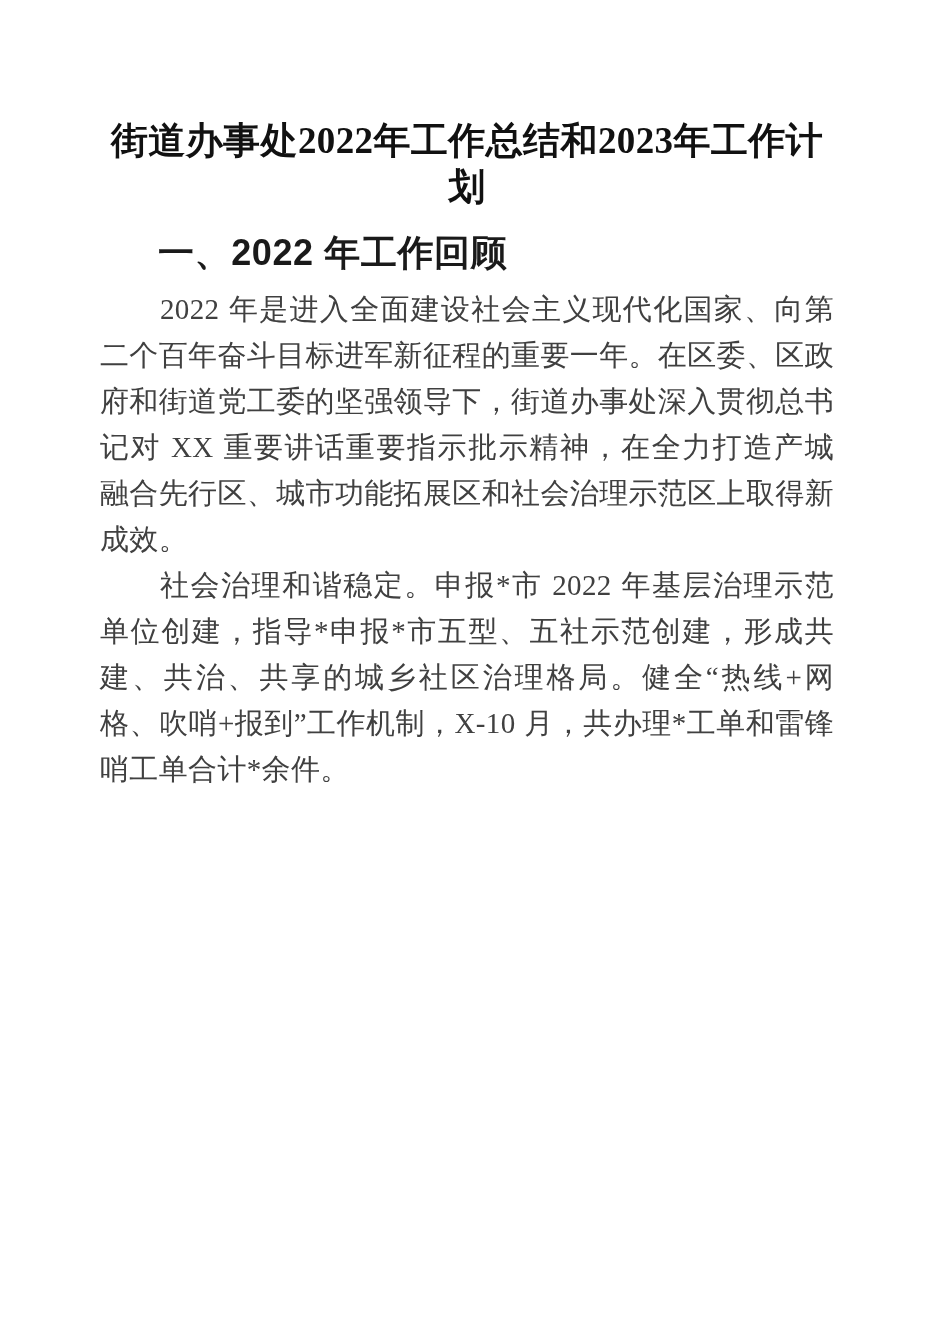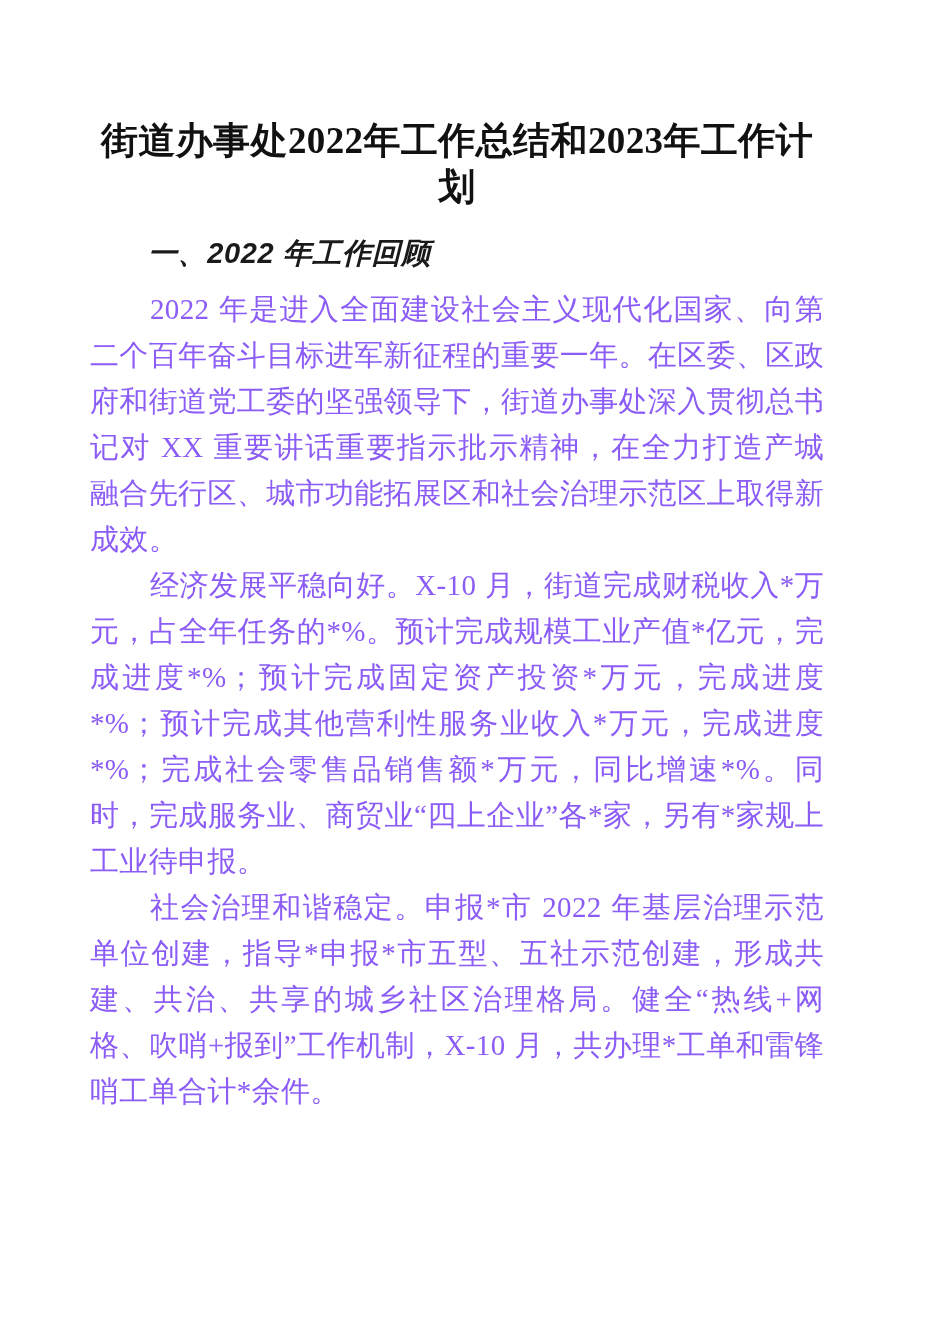--- a/index.html
+++ b/index.html
@@ -13,20 +13,21 @@
     color: #000000;
   }
 
   .page {
     position: relative;
     width: 878px;
     height: 1344px;
     background: #ffffff;
     overflow: hidden;
     box-sizing: border-box;
+    margin-left: 10px;
   }
 
   .content {
     position: absolute;
     left: 90px;
     top: 0;
     width: 734px;
   }
 
   
@@ -43,57 +44,55 @@
     word-break: break-all;
   }
 
   
   .section-heading {
     margin: 0;
     padding-top: 20px;
     padding-left: 58px;
     font-family: "Liberation Sans", "DejaVu Sans", sans-serif;
     font-weight: bold;
-    font-size: 29px;
+    font-size: 36px;
     line-height: 46px;
     letter-spacing: 0.6px;
     color: #1a1a1a;
-    font-style: italic;
   }
 
   
   .body-block {
     padding-top: 10px;
   }
 
   p.para {
     margin: 0;
     font-family: "Liberation Serif", "DejaVu Serif", serif;
     font-size: 29px;
     line-height: 46px;
     text-align: justify;
     text-align-last: left;
     text-justify: inter-ideograph;
     text-indent: 60px;
     letter-spacing: 0.35px;
-    color: #8b5cf6;
+    color: #404040;
     word-break: break-all;
     word-spacing: 1px;
   }
 </style>
 </head>
 <body>
 
 <div class="page">
   <div class="content">
 
     <h1 class="doc-title">街道办事处2022年工作总结和2023年工作计划</h1>
 
     <h2 class="section-heading">一、2022 年工作回顾</h2>
 
     <div class="body-block">
       <p class="para">2022 年是进入全面建设社会主义现代化国家、向第二个百年奋斗目标进军新征程的重要一年。在区委、区政府和街道党工委的坚强领导下，街道办事处深入贯彻总书记对 XX 重要讲话重要指示批示精神，在全力打造产城融合先行区、城市功能拓展区和社会治理示范区上取得新成效。</p>
-      <p class="para">经济发展平稳向好。X-10 月，街道完成财税收入*万元，占全年任务的*%。预计完成规模工业产值*亿元，完成进度*%；预计完成固定资产投资*万元，完成进度*%；预计完成其他营利性服务业收入*万元，完成进度*%；完成社会零售品销售额*万元，同比增速*%。同时，完成服务业、商贸业“四上企业”各*家，另有*家规上工业待申报。</p>
       <p class="para">社会治理和谐稳定。申报*市 2022 年基层治理示范单位创建，指导*申报*市五型、五社示范创建，形成共建、共治、共享的城乡社区治理格局。健全“热线+网格、吹哨+报到”工作机制，X-10 月，共办理*工单和雷锋哨工单合计*余件。</p>
     </div>
 
   </div>
 </div>
 
 </body></html>

